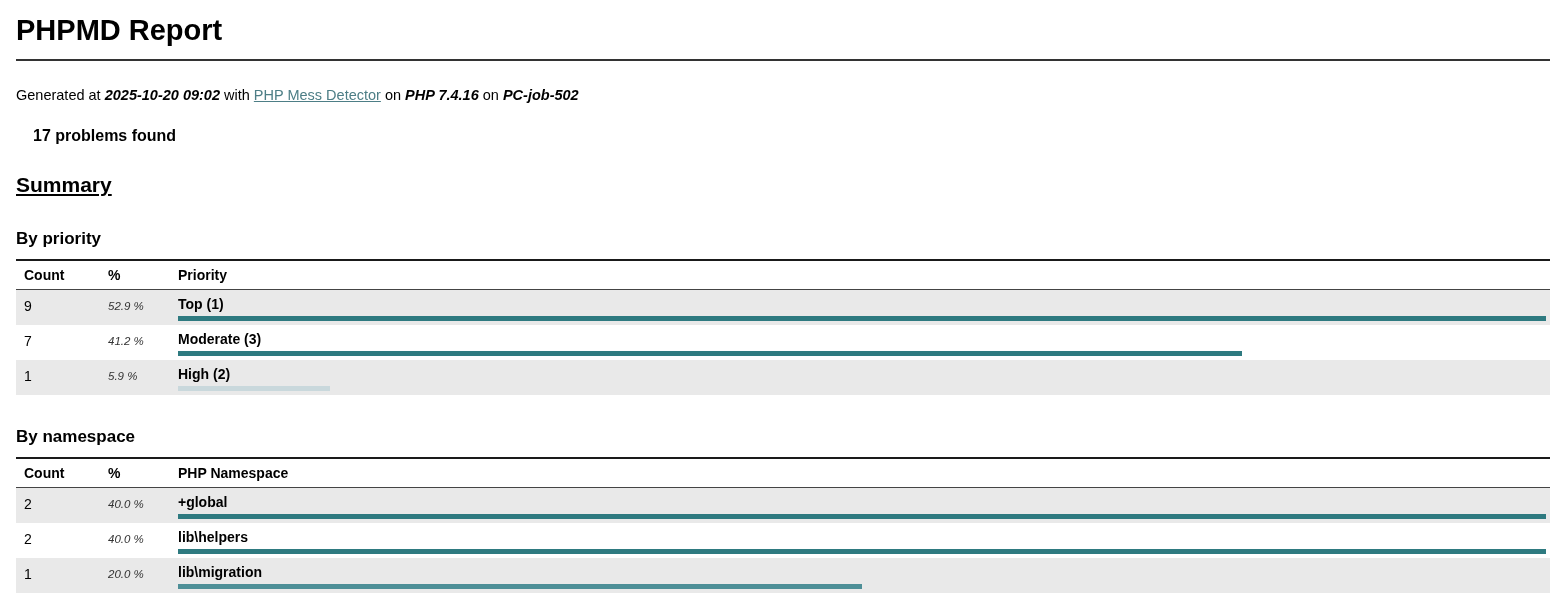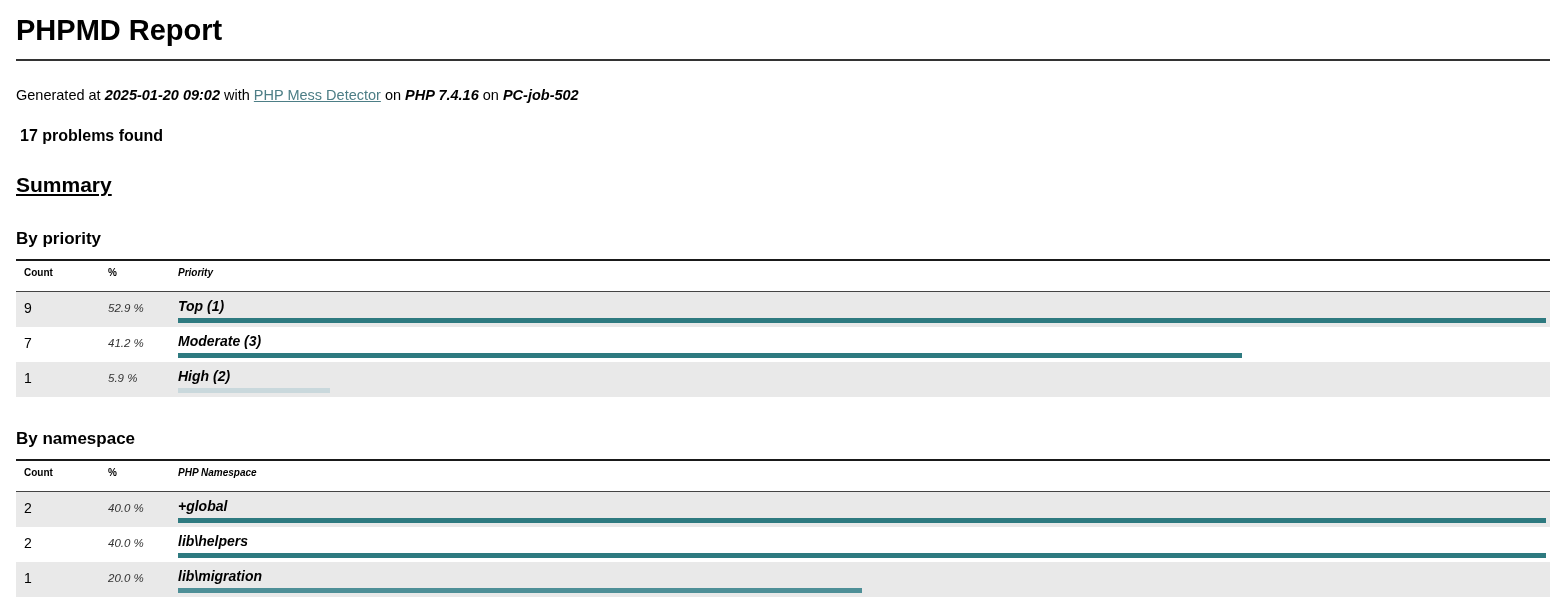--- a/index.html
+++ b/index.html
@@ -36,21 +36,21 @@
   }
   a.tool-link {
     color: #4d7e86;
     text-decoration: underline;
     cursor: pointer;
     text-align: center;
   }
   p.problems {
     font-size: 16px;
     font-weight: bold;
-    margin: 24px 0 0 4px;
+    margin: 24px 0 0 17px;
   }
   h2.summary {
     font-size: 21px;
     font-weight: bold;
     margin: 28px 0 0 0;
     text-decoration: underline;
   }
   h3.table-heading {
     font-size: 17px;
     font-weight: bold;
@@ -62,27 +62,27 @@
   .row {
     display: flex;
     align-items: stretch;
   }
   .thead {
     border-top: 2px solid #1a1a1a;
     border-bottom: 1px solid #444;
     background: #ffffff;
   }
   .thead > div {
-    font-size: 10px;
-    font-weight: bold;
-    padding: 6px 4px 13px 8px;
+    font-size: 14px;
+    font-weight: bold;
+    padding: 6px 4px 6px 8px;
   }
   .col-count { width: 84px; flex: 0 0 84px; box-sizing: border-box; }
   .col-pct   { width: 70px; flex: 0 0 70px; box-sizing: border-box; }
-  .col-label { flex: 1 1 auto; box-sizing: border-box; min-width: 0; font-style: italic; }
+  .col-label { flex: 1 1 auto; box-sizing: border-box; min-width: 0; }
   .body-row { min-height: 34px; }
   .body-row.odd  { background: #e9e9e9; }
   .body-row.even { background: #ffffff; }
   .body-row .col-count {
     font-size: 14px;
     padding: 8px 4px 4px 8px;
   }
   .body-row .col-pct {
     font-size: 11.5px;
     font-style: italic;
@@ -114,21 +114,21 @@
 </head>
 <body>
 
 <div class="page">
 
   <h1 class="page-title">PHPMD Report</h1>
   <hr class="title-rule">
 
   <p class="generated">
     <span>Generated at</span>
-    <span class="bi">2025-01-20 09:02</span>
+    <span class="bi">2025-10-20 09:02</span>
     <span>with</span>
     <a class="tool-link" href="#">PHP Mess Detector</a>
     <span>on</span>
     <span class="bi">PHP 7.4.16</span>
     <span>on</span>
     <span class="bi">PC-job-502</span>
   </p>
 
   <p class="problems">17 problems found</p>
 

